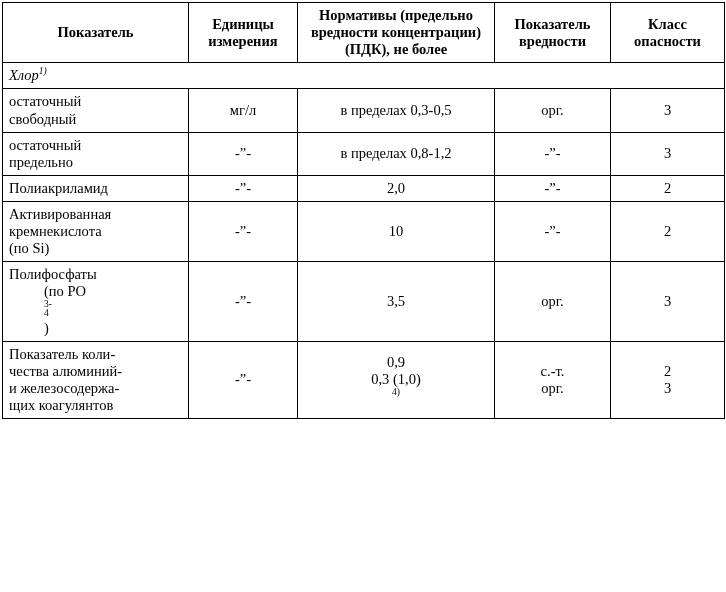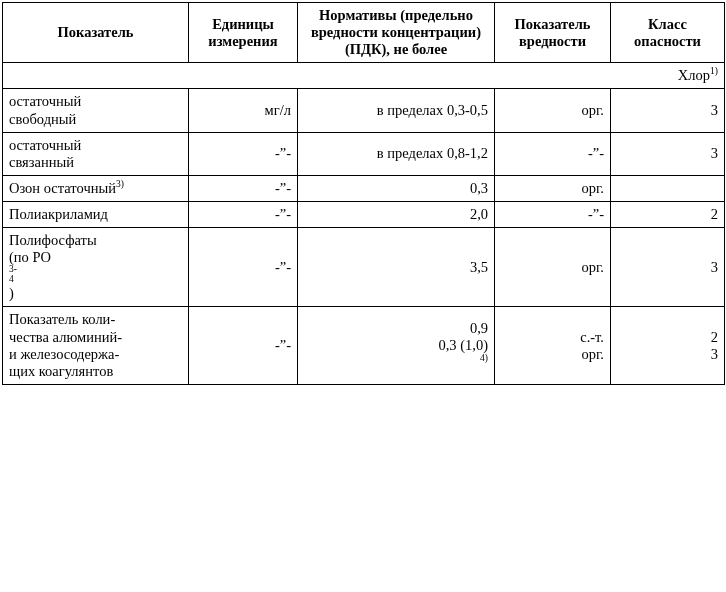--- a/index.html
+++ b/index.html
@@ -42,31 +42,32 @@
 
   thead th {
     text-align: center;
     font-weight: bold;
     font-size: 14px;
     line-height: 1.2;
     padding: 8px 7px;
     vertical-align: middle;
   }
   .section-row td {
-    text-align: right;
+    text-align: left;
+    font-style: italic;
     font-size: 15px;
     padding: 5px 6px;
   }
   td.name {
     text-align: left;
     vertical-align: middle;
     padding-left: 7px;
   }
   td.ctr {
-    text-align: right;
+    text-align: center;
   }
   sup {
     font-size: 9.5px;
     vertical-align: super;
     line-height: 0;
   }
   .stack {
     display: block;
   }
   .stack span {
@@ -76,21 +77,21 @@
     display: inline-block;
     vertical-align: middle;
     font-size: 9.5px;
     line-height: 1;
     text-align: left;
     position: relative;
     top: -1px;
   }
   .subsup .up { display: block; }
   .subsup .dn { display: block; }
-  .nowrap { white-space: nowrap; }
+  .nowrap { white-space: nowrap; margin-left: 35px; }
 </style>
 </head>
 <body>
 
 <div class="table-wrap">
   <table class="norms">
     <colgroup>
       <col class="c0">
         <col class="c1">
         <col class="c2">
@@ -122,47 +123,53 @@
         <td class="ctr">мг/л</td>
         <td class="ctr">в пределах 0,3-0,5</td>
         <td class="ctr">орг.</td>
         <td class="ctr">3</td>
       </tr>
 
       <tr>
         <td class="name">
           <span class="stack">
             <span>остаточный</span>
-            <span>связанный</span>
+            <span>предельно</span>
           </span>
         </td>
         <td class="ctr">-”-</td>
         <td class="ctr">в пределах 0,8-1,2</td>
         <td class="ctr">-”-</td>
         <td class="ctr">3</td>
       </tr>
 
 
-      <tr>
-        <td class="name"><span>Озон остаточный</span><sup>3)</sup></td>
-        <td class="ctr">-”-</td>
-        <td class="ctr">0,3</td>
-        <td class="ctr">орг.</td>
-        <td class="ctr"></td>
-      </tr>
 
 
       <tr>
         <td class="name">Полиакриламид</td>
         <td class="ctr">-”-</td>
         <td class="ctr">2,0</td>
         <td class="ctr">-”-</td>
         <td class="ctr">2</td>
       </tr>
 
+      <tr>
+        <td class="name">
+          <span class="stack">
+            <span>Активированная</span>
+            <span>кремнекислота</span>
+            <span>(по Si)</span>
+          </span>
+        </td>
+        <td class="ctr">-”-</td>
+        <td class="ctr">10</td>
+        <td class="ctr">-”-</td>
+        <td class="ctr">2</td>
+      </tr>
 
       <tr>
         <td class="name">
           <span class="stack">
             <span>Полифосфаты</span>
             <span class="nowrap">
                 <span>(по PO</span>
                 <span class="subsup">
                   <span class="up">3-</span>
                   <span class="dn">4</span>

